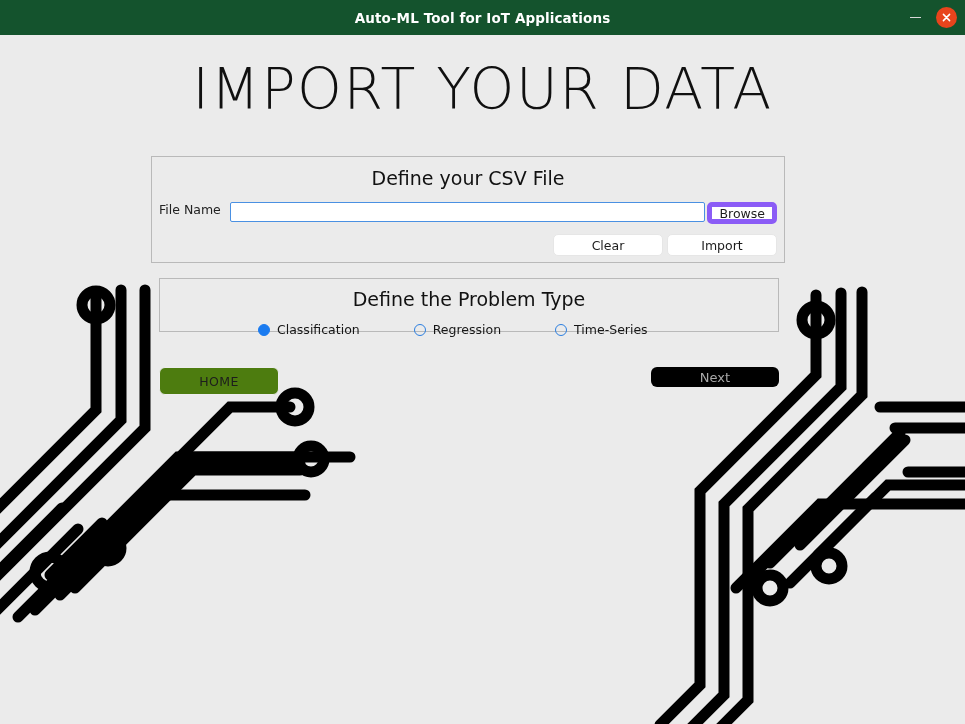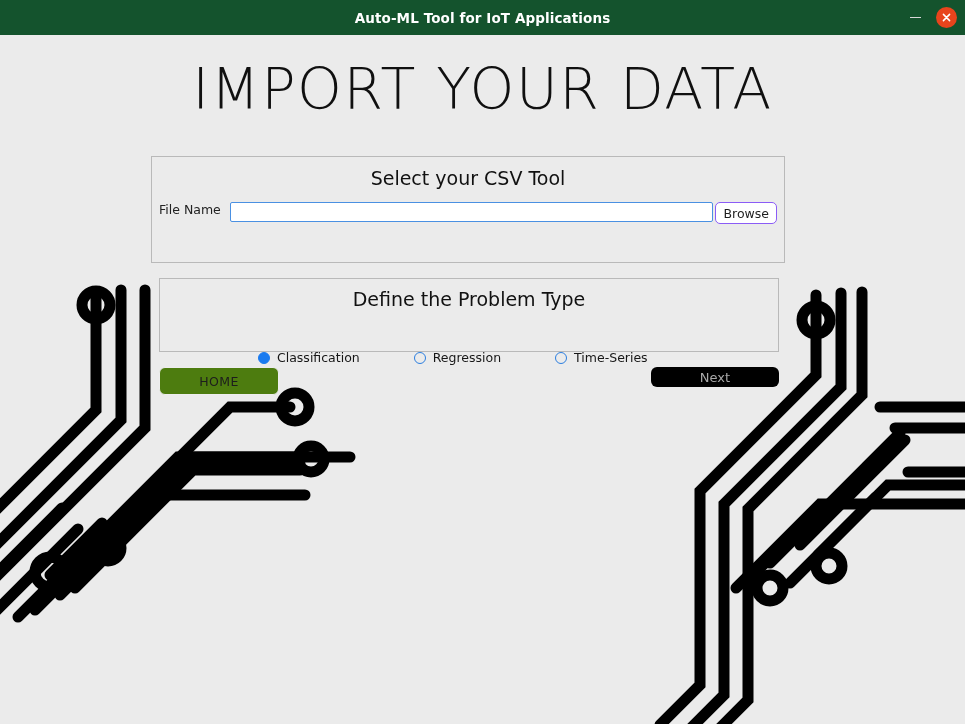--- a/index.html
+++ b/index.html
@@ -113,21 +113,21 @@
   #panel-csv {
     left: 151px;
     top: 121px;
     width: 634px;
     height: 107px;
   }
   #panel-problem {
     left: 159px;
     top: 243px;
     width: 620px;
-    height: 74px;
+    height: 54px;
   }
   .panel-title {
     text-align: center;
     font-size: 19px;
     color: #111111;
     font-weight: 400;
     font-family: "DejaVu Sans", "Liberation Sans", sans-serif;
   }
   #panel-csv .panel-title { margin-top: 10px; }
   #panel-problem .panel-title { margin-top: 9px; }
@@ -155,21 +155,21 @@
     padding: 0 4px;
     color: #111;
     outline: none;
     font-family: "DejaVu Sans", "Liberation Sans", sans-serif;
   }
   .browse-btn {
     margin-left: 2px;
     height: 22px;
     padding: 0 7px;
     background: #ffffff;
-    border: 1px solid #8b5cf6;
+    border: 5px solid #8b5cf6;
     border-radius: 5px;
     font-size: 12.5px;
     color: #1d1d1d;
     cursor: pointer;
     font-family: "DejaVu Sans", "Liberation Sans", sans-serif;
     display: flex;
     align-items: center;
   }
 
   
@@ -198,21 +198,20 @@
     align-items: center;
     margin-top: 12px;
     padding-left: 98px;
     gap: 54px;
   }
   .radio-item {
     display: flex;
     align-items: center;
     gap: 7px;
     cursor: pointer;
-    margin-top: 28px;
   }
   .radio-mark {
     width: 12px;
     height: 12px;
     border-radius: 50%;
     box-sizing: border-box;
     border: 1.5px solid #2c7fe0;
     background: transparent;
   }
   .radio-item.selected .radio-mark {
@@ -325,28 +324,32 @@
     <g fill="none" stroke="#000000" stroke-width="11">
       <circle cx="816" cy="285" r="14"></circle>
       <circle cx="829" cy="531" r="13"></circle>
       <circle cx="770" cy="553" r="13"></circle>
     </g>
   </svg>
 
   <div class="page-title">IMPORT YOUR DATA</div>
 
   <div class="panel" id="panel-csv">
-    <div class="panel-title">Select your CSV Tool</div>
+    <div class="panel-title">Define your CSV File</div>
 
     <div class="file-row">
       <span class="file-label">File Name</span>
       <input class="file-input" type="text" placeholder="" style="">
       <button class="browse-btn">Browse</button>
     </div>
 
+    <div class="action-row">
+      <button class="act-btn">Clear</button>
+      <button class="act-btn">Import</button>
+    </div>
   </div>
 
   <div class="panel" id="panel-problem">
     <div class="panel-title">Define the Problem Type</div>
 
     <div class="radio-row">
       <div class="radio-item selected">
         <span class="radio-mark"></span>
         <span class="radio-label">Classification</span>
       </div>

